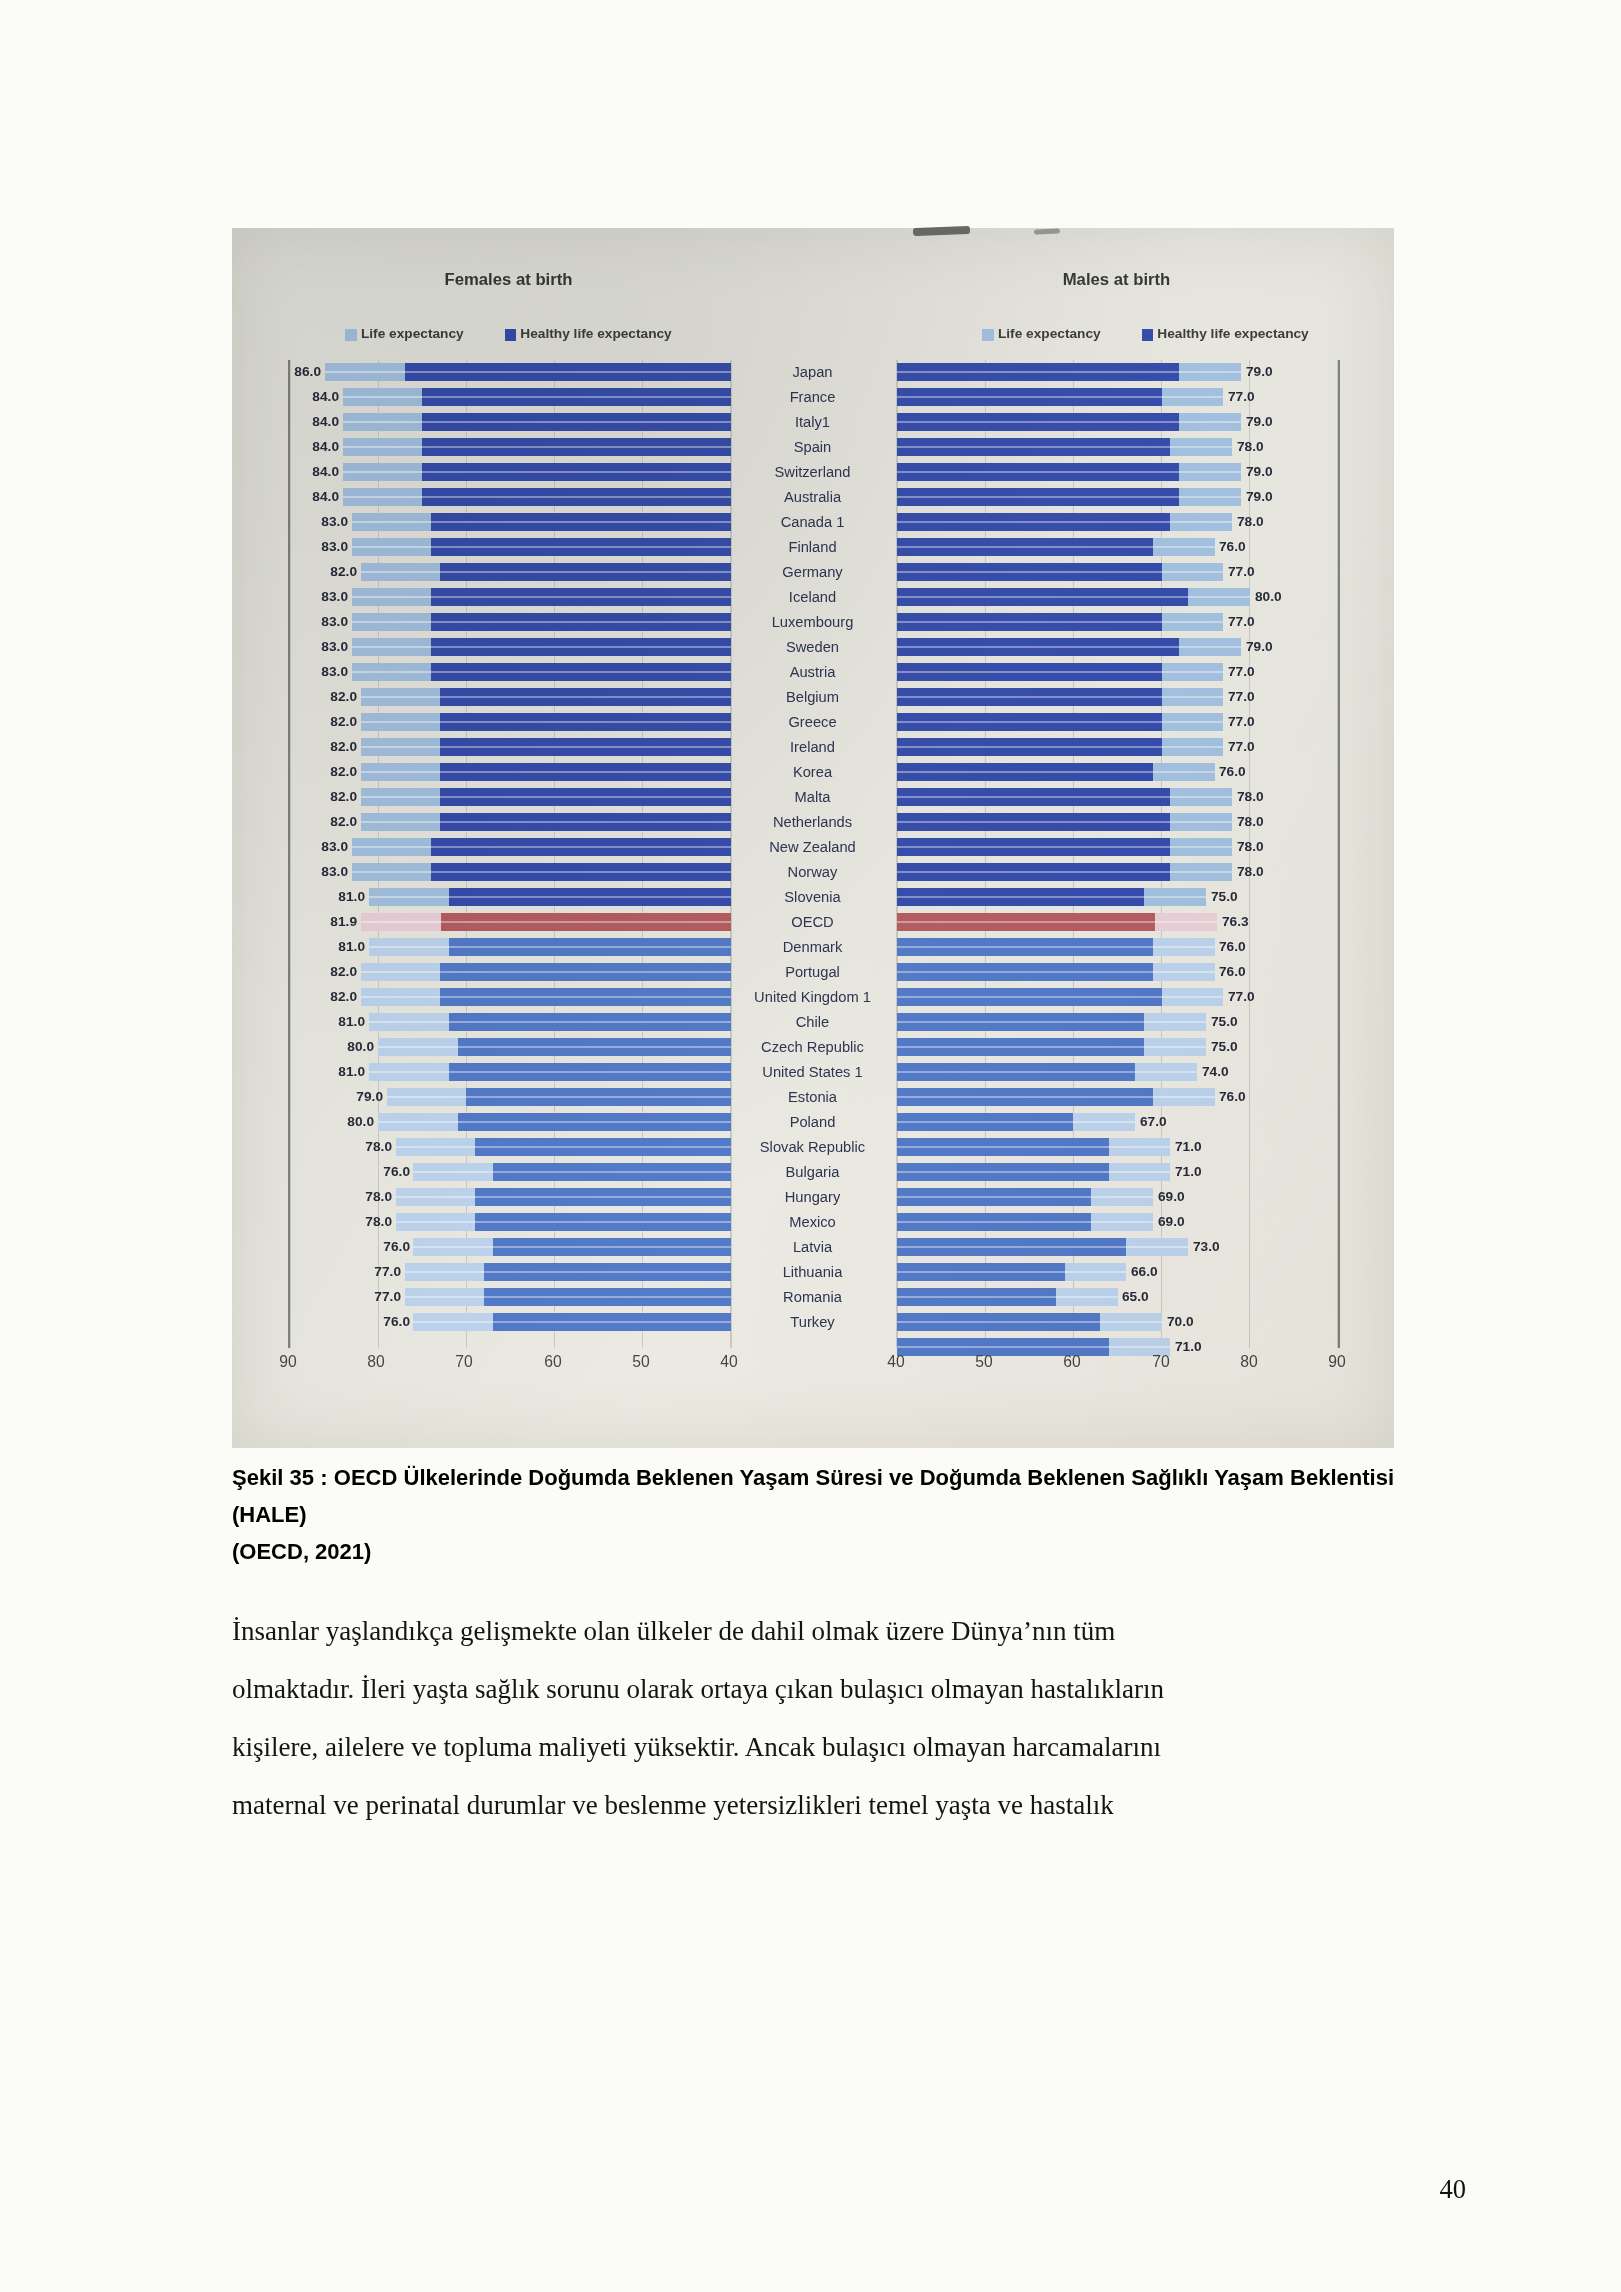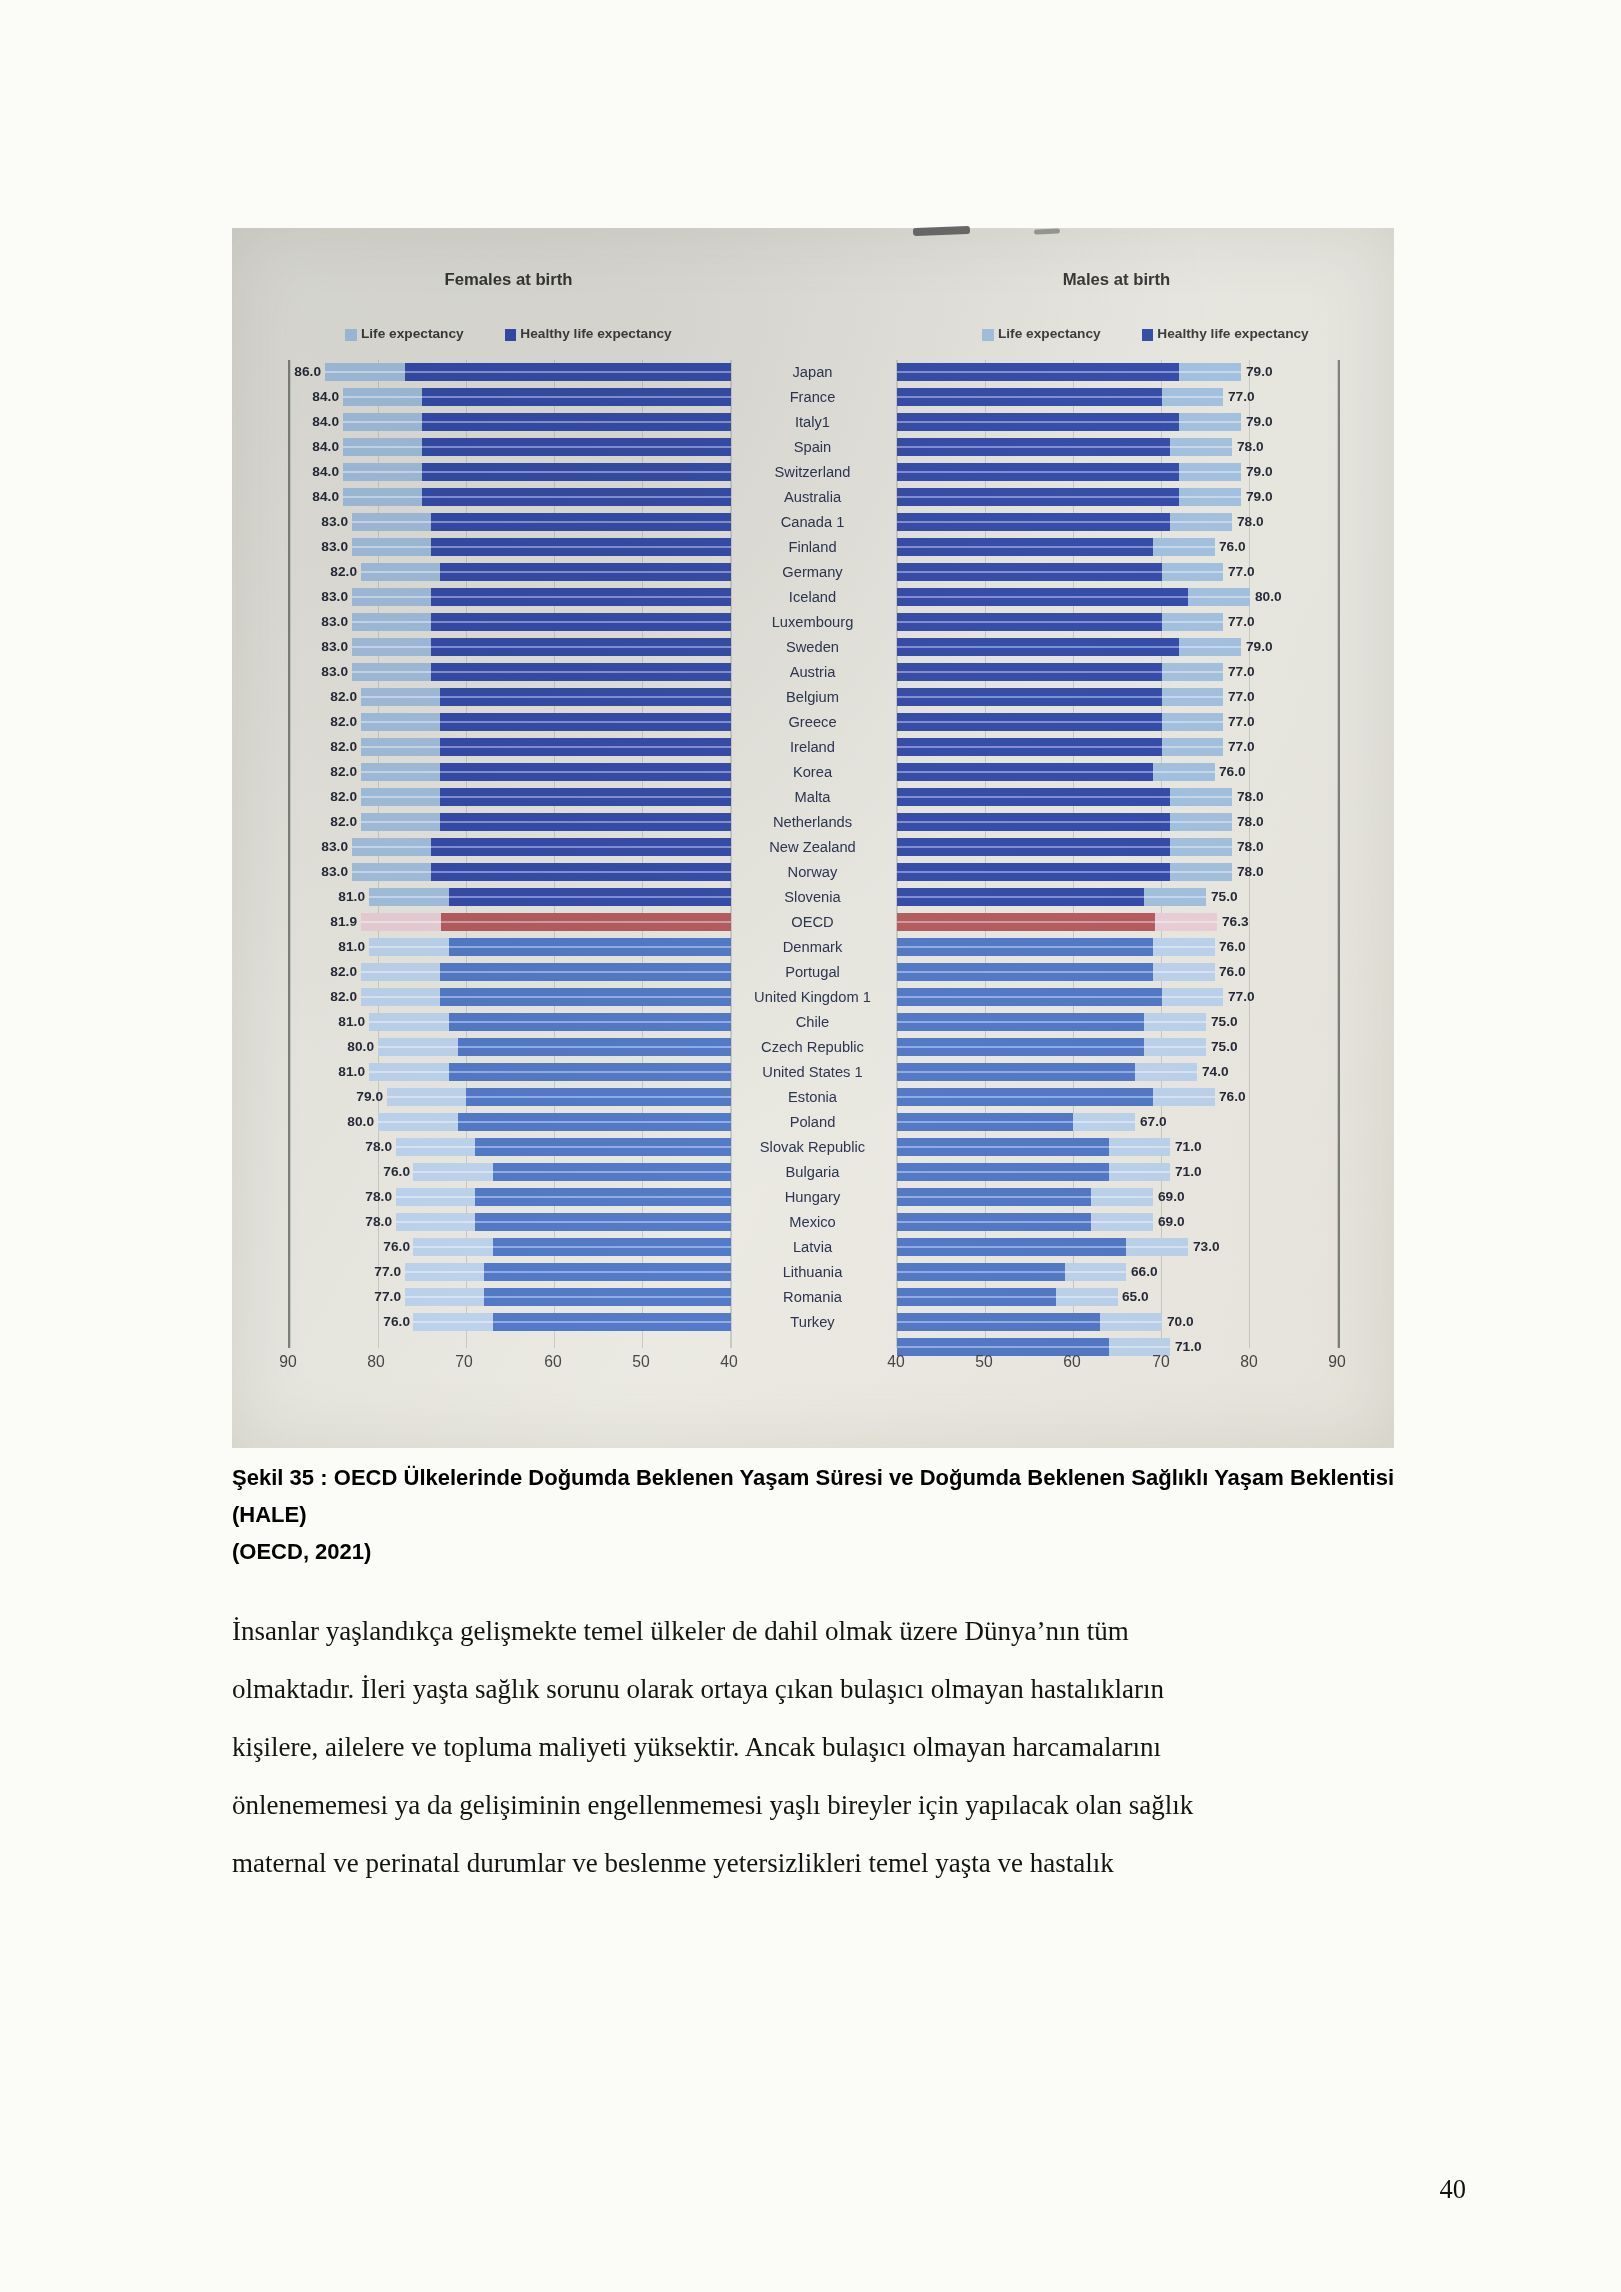--- a/index.html
+++ b/index.html
@@ -750,22 +750,21 @@
 
     <div class="lighting"></div>
   </div>
 
   <div class="caption">
     <div class="l1">Şekil 35 : OECD Ülkelerinde Doğumda Beklenen Yaşam Süresi ve Doğumda Beklenen Sağlıklı Yaşam Beklentisi (HALE)</div>
     <div class="l2">(OECD, 2021)</div>
   </div>
 
   <div class="body-text">
-    <div class="bline">İnsanlar yaşlandıkça gelişmekte temel ülkeler de dahil olmak üzere Dünya’nın tüm</div>
+    <div class="bline">İnsanlar yaşlandıkça gelişmekte olan ülkeler de dahil olmak üzere Dünya’nın tüm</div>
     <div class="bline">olmaktadır. İleri yaşta sağlık sorunu olarak ortaya çıkan bulaşıcı olmayan hastalıkların</div>
     <div class="bline">kişilere, ailelere ve topluma maliyeti yüksektir. Ancak bulaşıcı olmayan harcamalarını</div>
-    <div class="bline">önlenememesi ya da gelişiminin engellenmemesi yaşlı bireyler için yapılacak olan sağlık</div>
     <div class="bline">maternal ve perinatal durumlar ve beslenme yetersizlikleri temel yaşta ve hastalık</div>
   </div>
 
   <div class="page-number">40</div>
 </div>
 
 
 </body></html>

